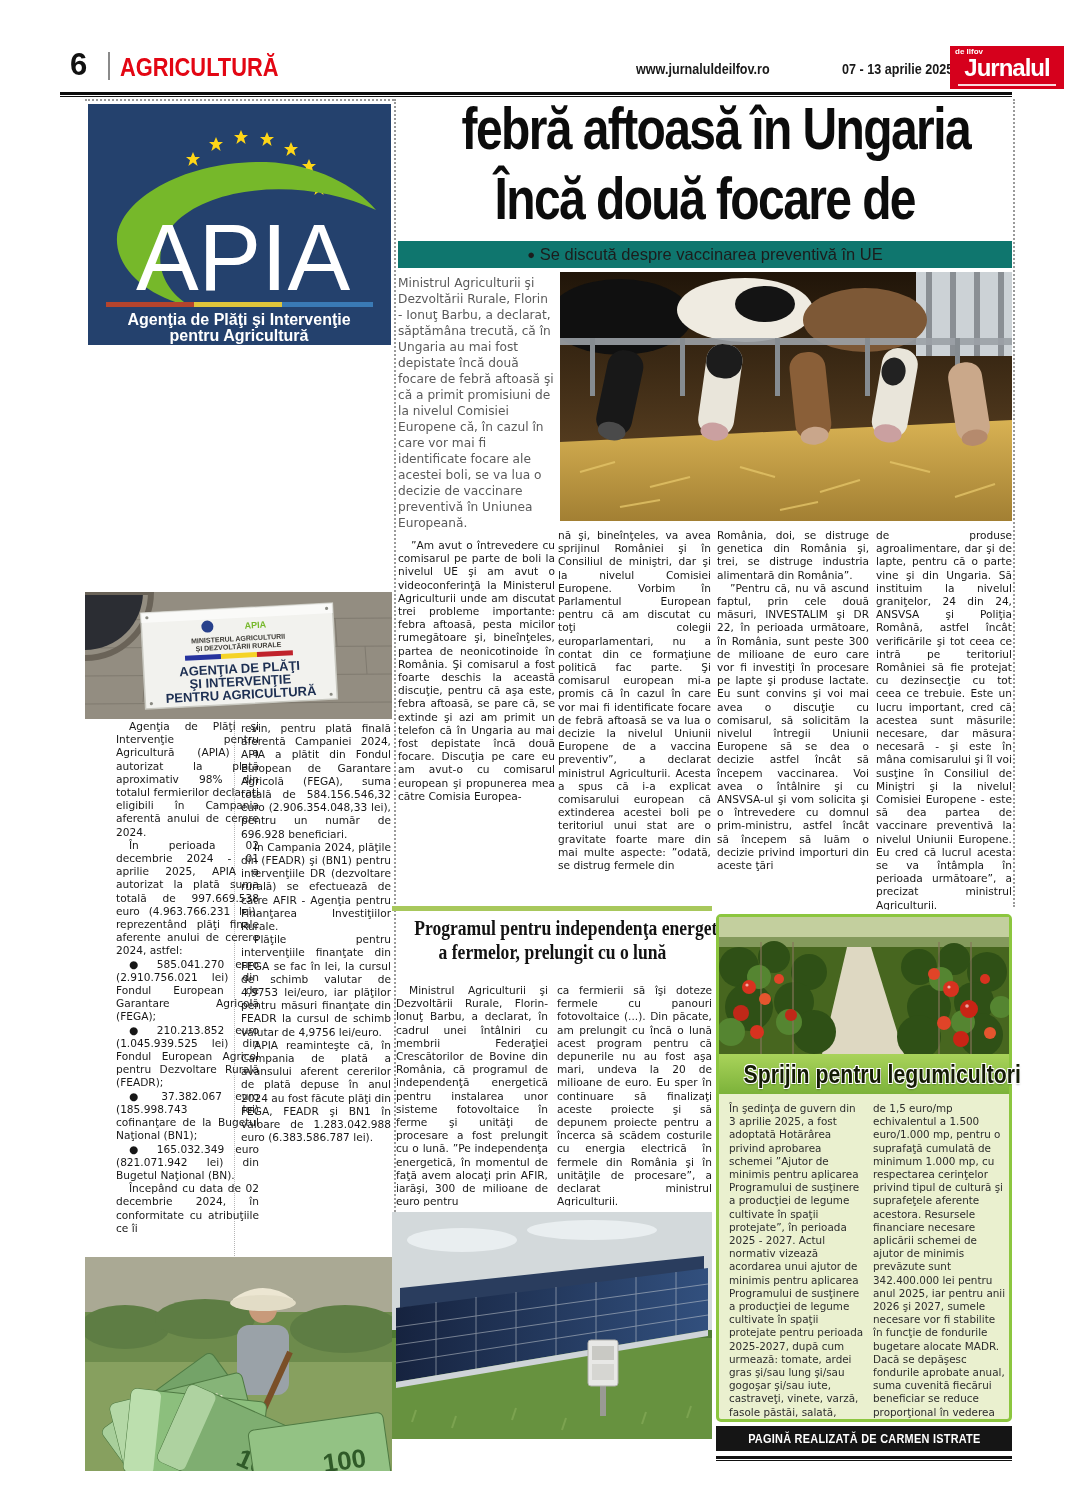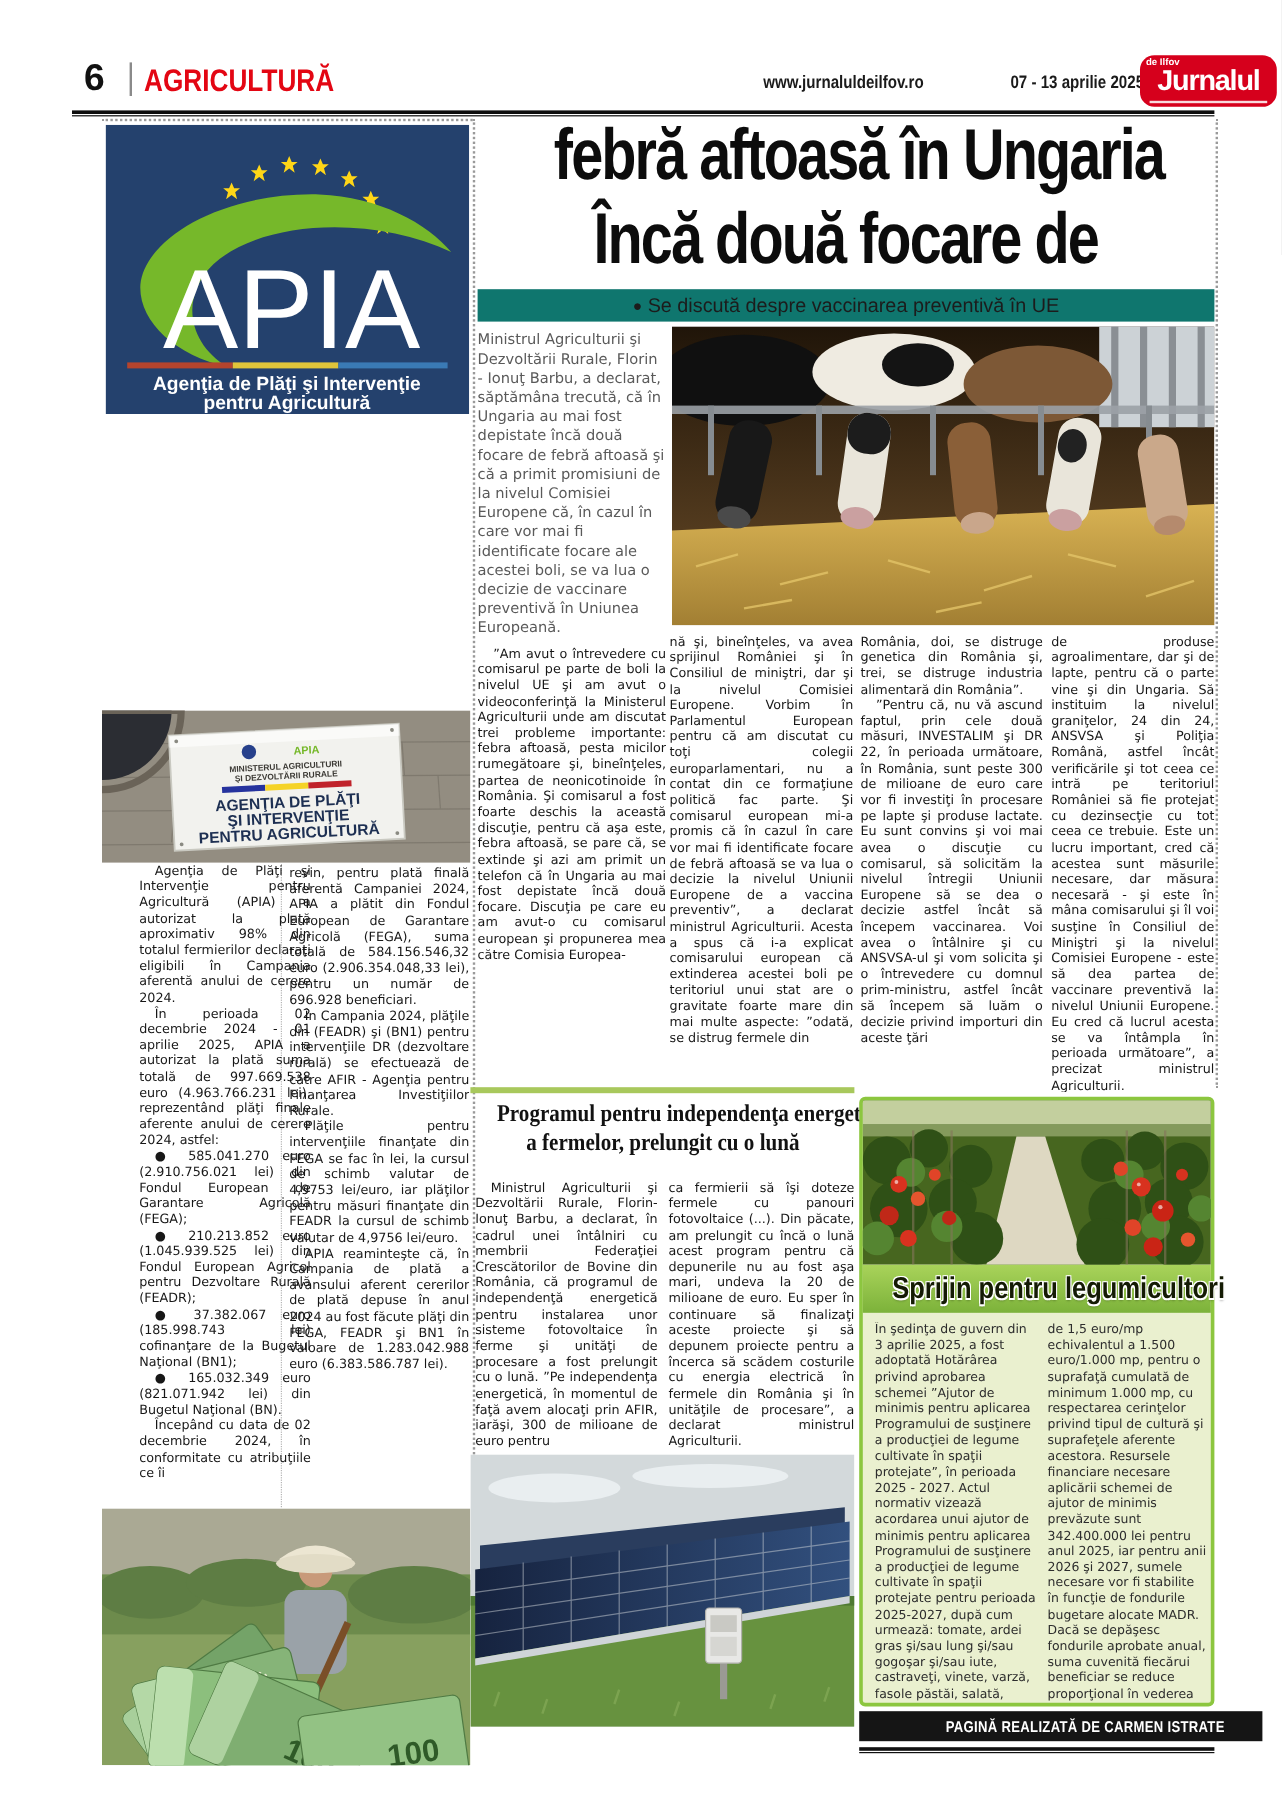--- a/index.html
+++ b/index.html
@@ -8,21 +8,21 @@
   .abs{position:absolute;}
 
   
   .hdr-num{left:70px;top:48px;font:700 31px/34px "Liberation Sans",sans-serif;color:#111;}
   .hdr-sep{left:108px;top:52px;width:2px;height:28px;background:#8a8a8a;}
   .hdr-section{left:120px;top:52px;font:900 26px/30px "Liberation Sans",sans-serif;color:#e30613;}
   .cond{display:inline-block;transform:scaleX(.84);transform-origin:0 50%;white-space:nowrap;}
   .condc{display:inline-block;transform:scaleX(.84);transform-origin:50% 50%;white-space:nowrap;}
   .hdr-site{left:636px;top:60px;font:700 15px/18px "Liberation Sans",sans-serif;color:#1a1a1a;}
   .hdr-date{left:842px;top:60px;font:700 15px/18px "Liberation Sans",sans-serif;color:#1a1a1a;}
-  .jlogo{left:950px;top:46px;width:114px;height:43px;background:#d6001c;border-radius:12px;}
+  .jlogo{left:950px;top:46px;width:114px;height:43px;background:#d6001c;border-radius:0;}
   .jlogo-top{position:absolute;left:5px;top:1px;font:700 8px/9px "Liberation Sans",sans-serif;color:#fff;}
   .jlogo-main{position:absolute;left:0;top:8px;width:100%;text-align:center;
               font:900 24px/28px "Liberation Sans",sans-serif;color:#fff;letter-spacing:-1px;}
   .jlogo-line{position:absolute;left:8px;bottom:3px;width:98px;height:2px;background:rgba(255,255,255,.85);}
   .hdr-rule{left:60px;top:92px;width:952px;height:5px;border-top:3px solid #0d0d0d;border-bottom:1px solid #0d0d0d;box-sizing:border-box;}
 
   
   .dot-v{border-left:2px dotted #9a9a9a;width:0;}
   .dot-h{border-top:2px dotted #9a9a9a;height:0;}
   .dot-v-fine{border-left:1px dotted #b5b5b5;width:0;}
@@ -63,21 +63,21 @@
   .sbox{left:716px;top:914px;width:296px;height:508px;border:3px solid #8cc63f;background:#eaf0cf;
         border-radius:5px;box-sizing:border-box;}
   .s-band{left:719px;top:1054px;width:290px;height:40px;background:linear-gradient(#a9d35a,#7cb23a);
           text-align:center;font:900 25px/40px "Liberation Sans",sans-serif;color:#141b04;}
   .s-band span{display:inline-block;transform:scaleX(.85);transform-origin:50% 50%;white-space:nowrap;
                text-shadow:-1px -1px 0 #fff,1px -1px 0 #fff,-1px 1px 0 #fff,1px 1px 0 #fff,0 2px 2px rgba(0,0,0,.25);}
   .scol{top:1102px;height:316px;overflow:hidden;font-size:10.4px;line-height:13.2px;color:#2d2d2d;text-align:left;}
   .scol1{left:729px;width:136px;}
   .scol2{left:873px;width:133px;}
   .s-credit{left:716px;top:1426px;width:296px;height:25px;background:#151515;color:#fff;text-align:center;
-            font:700 13px/25px "Liberation Sans",sans-serif;letter-spacing:.3px;padding-left:40px;}
+            font:700 13px/25px "Liberation Sans",sans-serif;letter-spacing:.3px;}
   .s-rule{left:716px;top:1456px;width:296px;height:5px;border-top:3px solid #111;border-bottom:1px solid #111;box-sizing:border-box;}
 
   svg text{font-family:"Liberation Sans",sans-serif;}
 </style>
 </head>
 <body>
 
 <div class="page">
 
   <div class="abs hdr-num">6</div>

